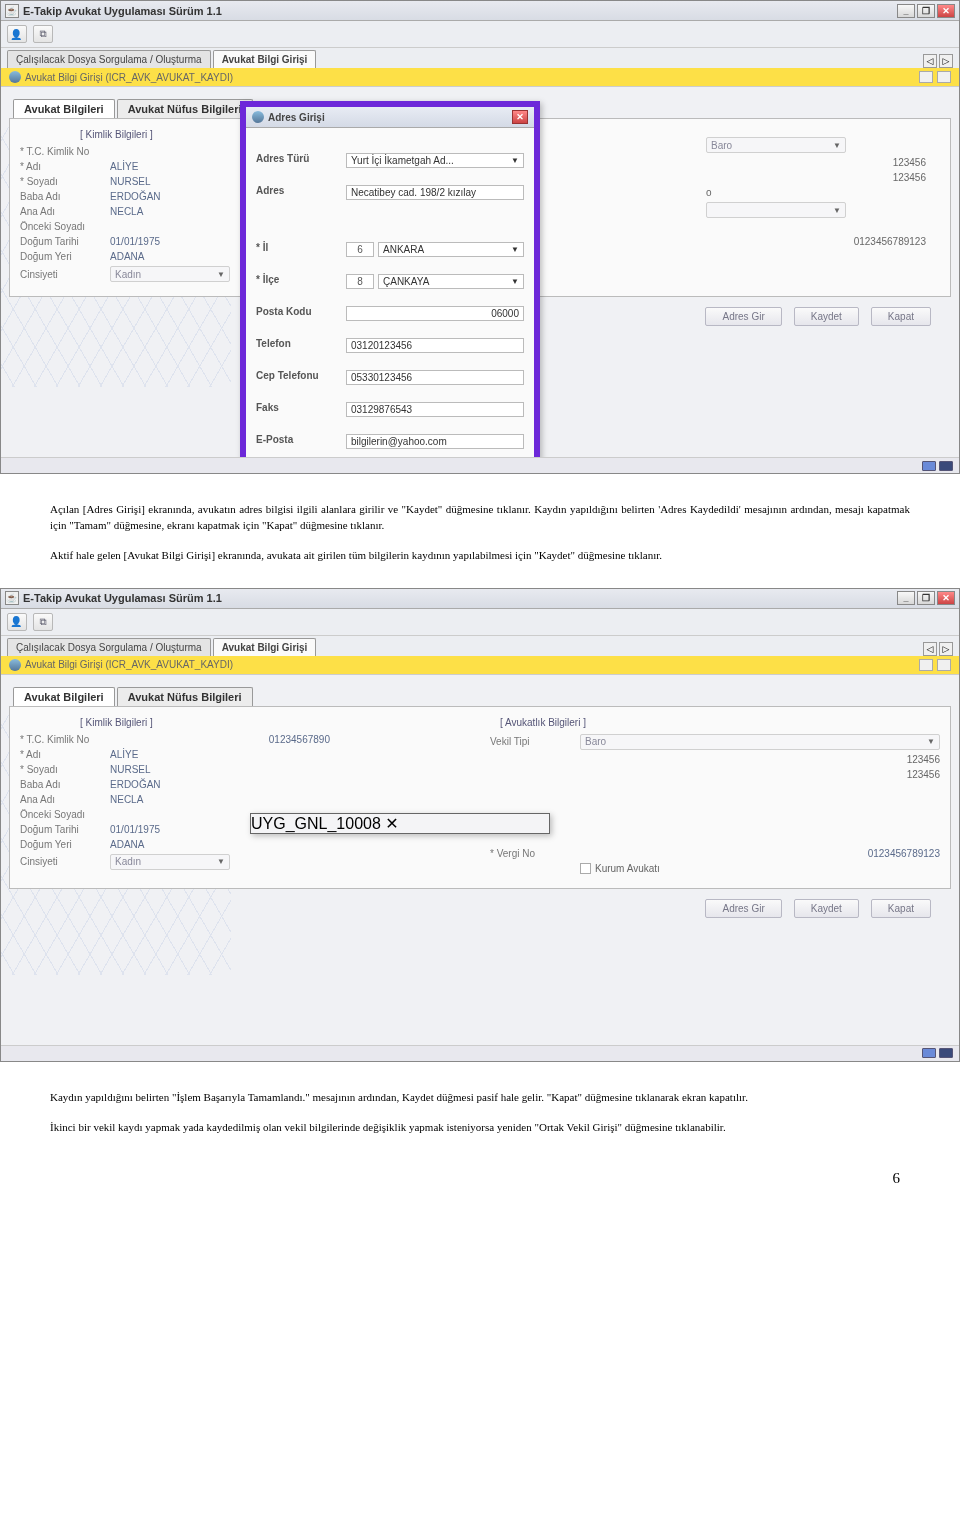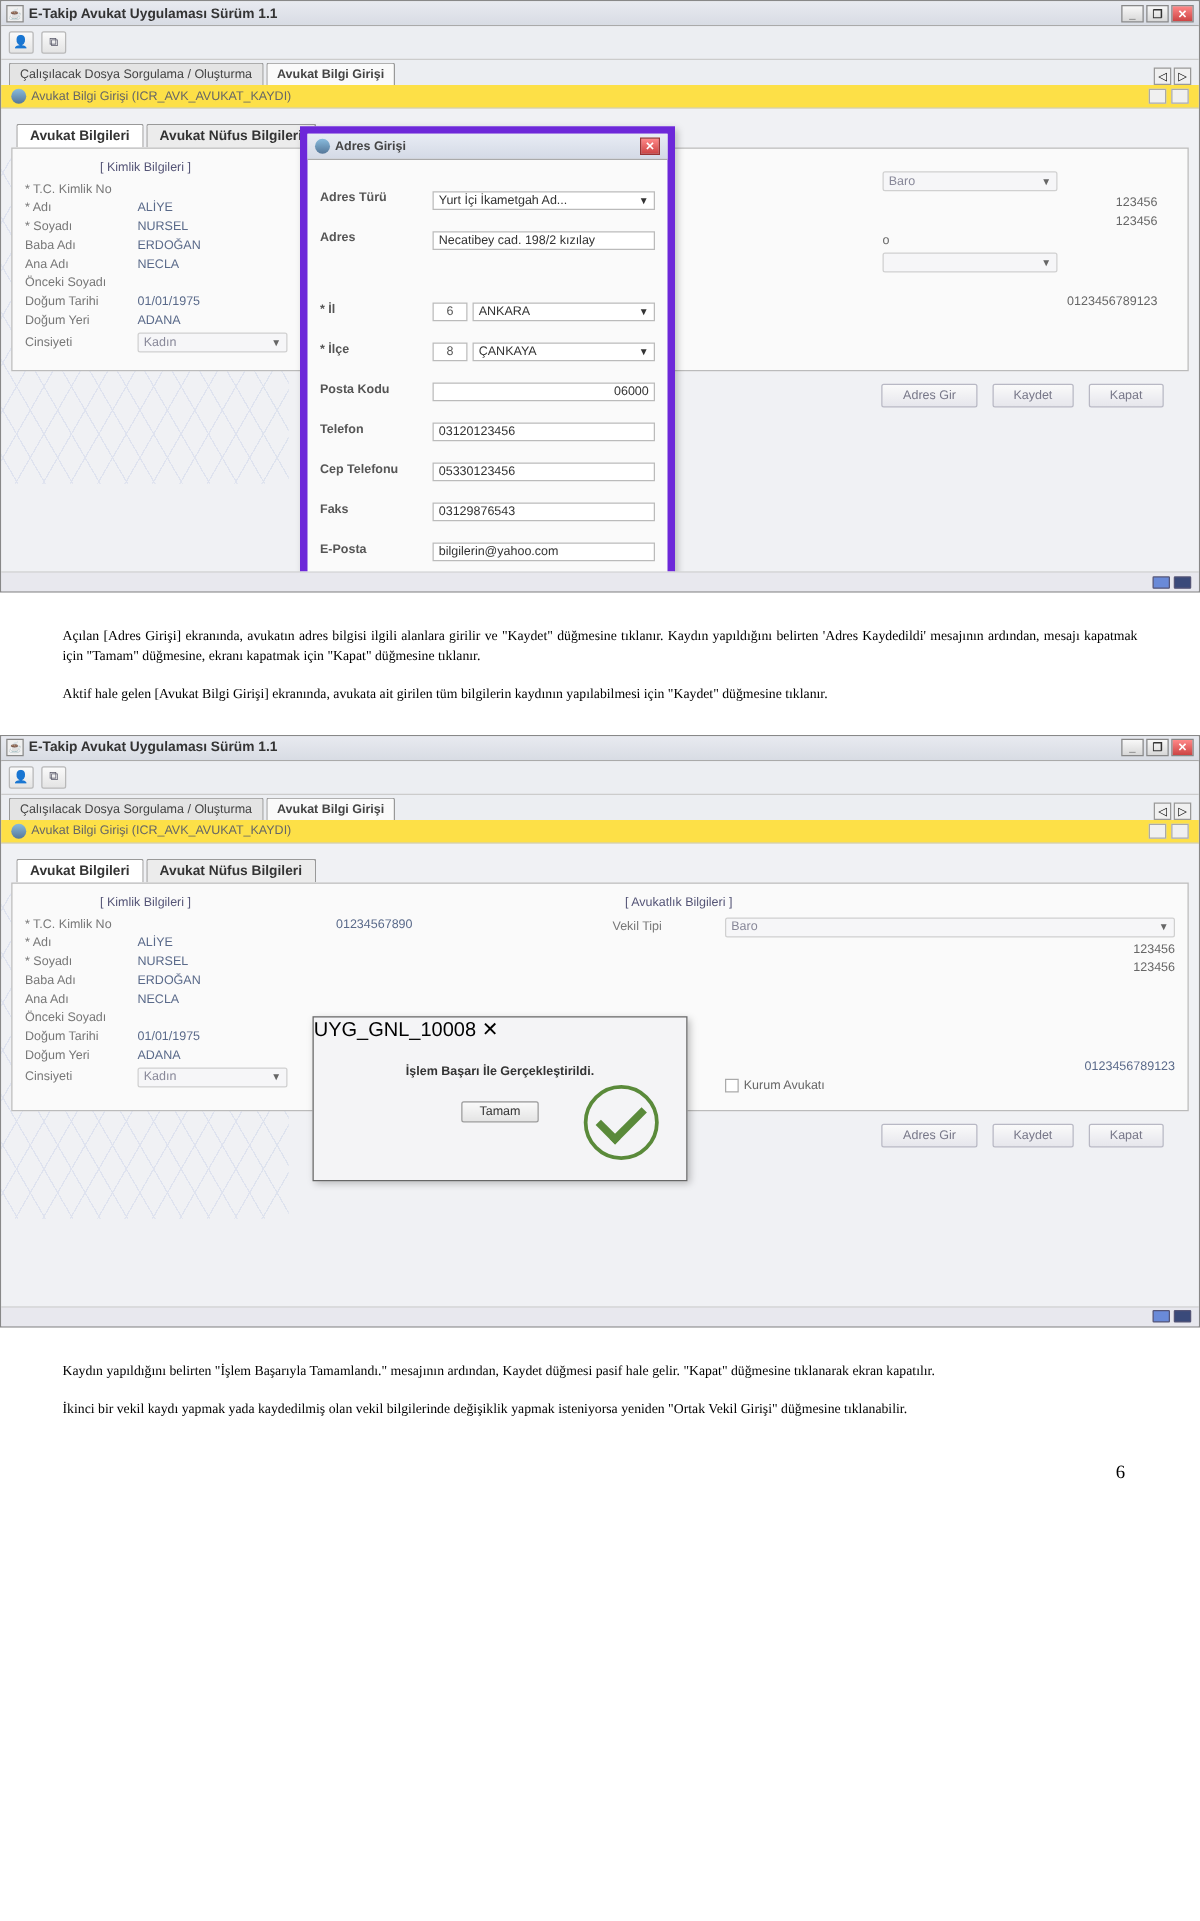--- a/index.html
+++ b/index.html
@@ -393,28 +393,20 @@
               <span>Kurum Avukatı</span>
             </div>
       </div>
 
       <div class="msg-dialog">
         <div class="dlg-title">
           <span class="globe"></span>
           <span>UYG_GNL_10008</span>
           <span class="dlg-close">✕</span>
         </div>
-        <div class="msg-body">
-          <div class="msg-text">İşlem Başarı İle Gerçekleştirildi.</div>
-          <div class="check-circle"></div>
-          <div class="msg-btn-row">
-            <button class="dlg-btn">Tamam</button>
-          </div>
-          <div style="height:36px;"></div>
-        </div>
       </div>
     </div>
 
     <div class="bottom-buttons">
       <button class="btn">Adres Gir</button>
       <button class="btn">Kaydet</button>
       <button class="btn">Kapat</button>
     </div>
   </div>
 

